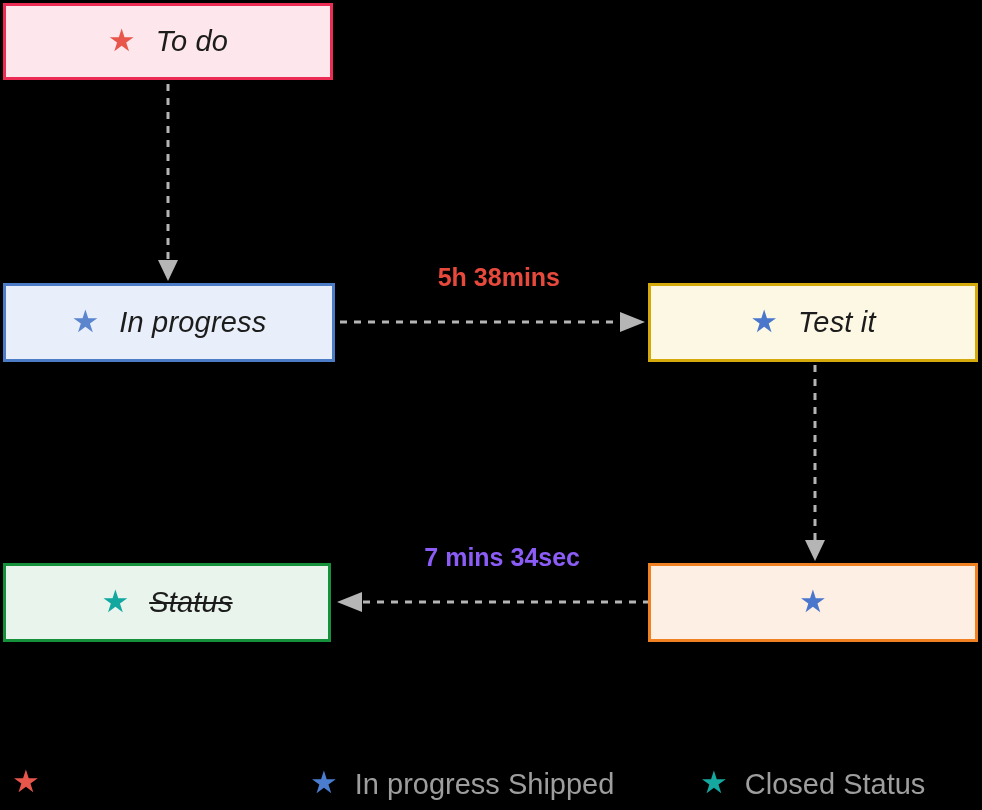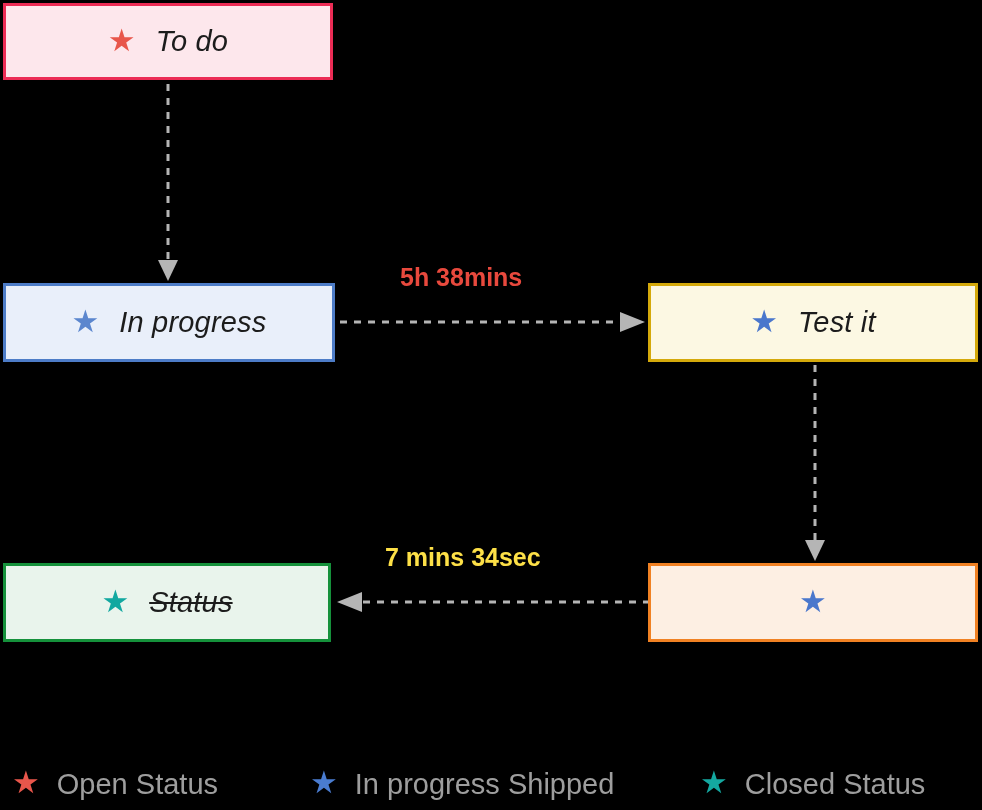--- a/index.html
+++ b/index.html
@@ -52,21 +52,21 @@
     stroke-width: 3;
     stroke-dasharray: 7 7;
   }
   .edge-head { fill: #b5b5b5; stroke: none; }
 
   .edge-label {
     position: absolute;
     font-size: 25px;
     font-weight: bold;
     white-space: nowrap;
-    text-align: left;
+    text-align: right;
   }
   #edge-label-test { left: 400px; top: 263px; width: 160px; }
   #edge-label-ship { left: 385px; top: 543px; width: 195px; }
 
   #legend {
     position: absolute;
     left: 0; top: 768px;
     width: 982px; height: 42px;
   }
   .legend-item {
@@ -124,26 +124,25 @@
   <div class="node" id="node-readytoship" style="background-color: rgb(253, 239, 227); border-color: rgb(240, 129, 35);">
     <span class="star" style="color: rgb(74, 119, 204);">★</span>
   </div>
 
   <div class="node" id="node-shipped" style="background-color: rgb(233, 244, 236); border-color: rgb(21, 145, 59);">
     <span class="star" style="color: rgb(18, 168, 160);">★</span>
     <span class="label strike">Status</span>
   </div>
 
   <div class="edge-label" id="edge-label-test" style="color: rgb(232, 73, 61);">5h 38mins</div>
-  <div class="edge-label" id="edge-label-ship" style="color: #fde047;">7 mins 34sec</div>
+  <div class="edge-label" id="edge-label-ship" style="color: #8b5cf6;">7 mins 34sec</div>
 
   <div id="legend">
     <div class="legend-item" id="legend-open" style="color: rgb(158, 158, 158);">
       <span class="star" style="color: rgb(232, 86, 75);">★</span>
-      <span>Open Status</span>
     </div>
     <div class="legend-item" id="legend-inprog" style="color: rgb(158, 158, 158);">
       <span class="star" style="color: rgb(74, 124, 208);">★</span>
       <span>In progress Shipped</span>
     </div>
     <div class="legend-item" id="legend-closed" style="color: rgb(158, 158, 158);">
       <span class="star" style="color: rgb(20, 168, 160);">★</span>
       <span>Closed Status</span>
     </div>
   </div>

